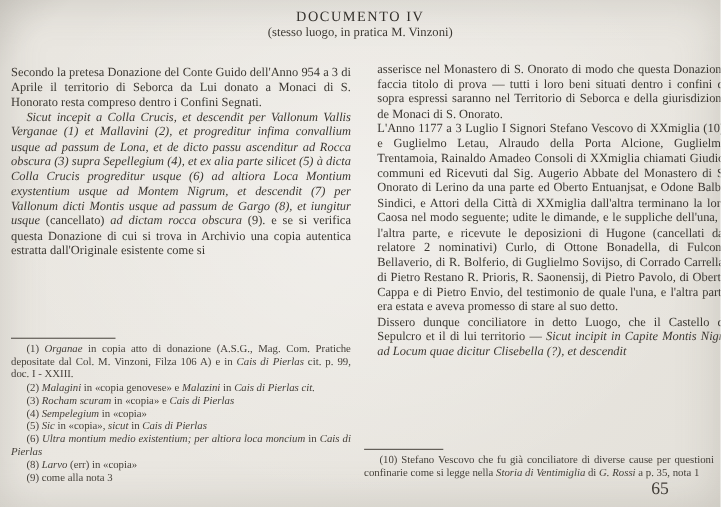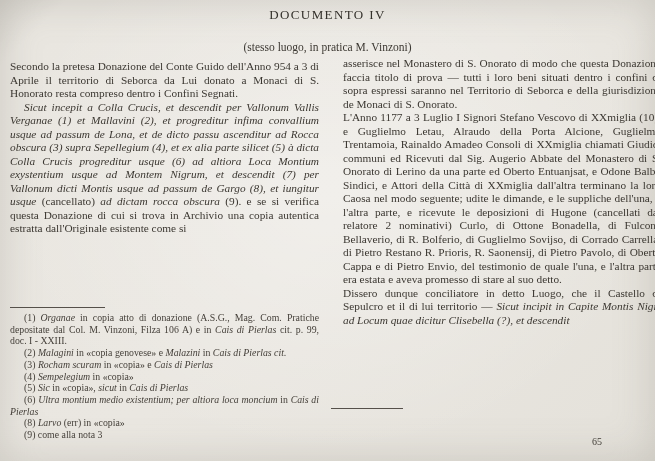--- a/index.html
+++ b/index.html
@@ -30,21 +30,21 @@
     width: 100%;
     text-align: center;
   }
   .doc-title {
     font-size: 13px;
     letter-spacing: 1.4px;
     color: #33302b;
   }
   .doc-subtitle {
     font-size: 11.5px;
-    margin-top: 18px;
+    margin-top: 1px;
     color: #3c3832;
   }
   .col {
     position: absolute;
     text-align: justify;
     font-size: 11.3px;
     line-height: 13.5px;
     color: #3b3731;
   }
   .col-left  { left: 10px;  top: 60px; width: 309px; }
@@ -67,21 +67,21 @@
     border-top: 1px solid #55504a;
     width: 95px;
     margin: 0 0 4px 0;
   }
   .fn-right .fn-rule { width: 72px; }
   .footnote { margin: 0; text-indent: 14px; }
   .page-number {
     position: absolute;
     left: 592px;
     top: 436px;
-    font-size: 10px;
+    font-size: 16px;
     color: #413d37;
   }
 </style>
 </head>
 <body>
 
 <div class="page">
 
   <div class="doc-header">
     <div class="doc-title">DOCUMENTO IV</div>
@@ -106,17 +106,18 @@
   </div>
 
   <div class="col col-right">
     <p class="para"><span>asserisce nel Monastero di S. Onorato di modo che questa Donazione faccia titolo di prova — tutti i loro beni situati dentro i confini di sopra espressi saranno nel Territorio di Seborca e della giurisdizione de Monaci di S. Onorato.</span></p>
     <p class="para"><span>L'Anno 1177 a 3 Luglio I Signori Stefano Vescovo di XXmiglia (10), e Guglielmo Letau, Alraudo della Porta Alcione, Guglielmo Trentamoia, Rainaldo Amadeo Consoli di XXmiglia chiamati Giudici communi ed Ricevuti dal Sig. Augerio Abbate del Monastero di S. Onorato di Lerino da una parte ed Oberto Entuanjsat, e Odone Balbo Sindici, e Attori della Città di XXmiglia dall'altra terminano la loro Caosa nel modo seguente; udite le dimande, e le suppliche dell'una, e l'altra parte, e ricevute le deposizioni di Hugone (cancellati dal relatore 2 nominativi) Curlo, di Ottone Bonadella, di Fulcone Bellaverio, di R. Bolferio, di Guglielmo Sovijso, di Corrado Carrella, di Pietro Restano R. Prioris, R. Saonensij, di Pietro Pavolo, di Oberto Cappa e di Pietro Envio, del testimonio de quale l'una, e l'altra parte era estata e aveva promesso di stare al suo detto.</span></p>
     <p class="para"><span>Dissero dunque conciliatore in detto Luogo, che il Castello di Sepulcro et il di lui territorio — </span><span class="it">Sicut incipit in Capite Montis Nigri ad Locum quae dicitur Clisebella (?), et descendit</span></p>
   </div>
 
   <div class="footnotes fn-right">
     <hr class="fn-rule">
+    <p class="footnote"><span>(10) Stefano Vescovo che fu già conciliatore di diverse cause per questioni confinarie come si legge nella </span><span class="it">Storia di Ventimiglia</span><span> di </span><span class="it">G. Rossi</span><span> a p. 35, nota 1</span></p>
   </div>
 
   <div class="page-number">65</div>
 
 </div>
 
 </body></html>

